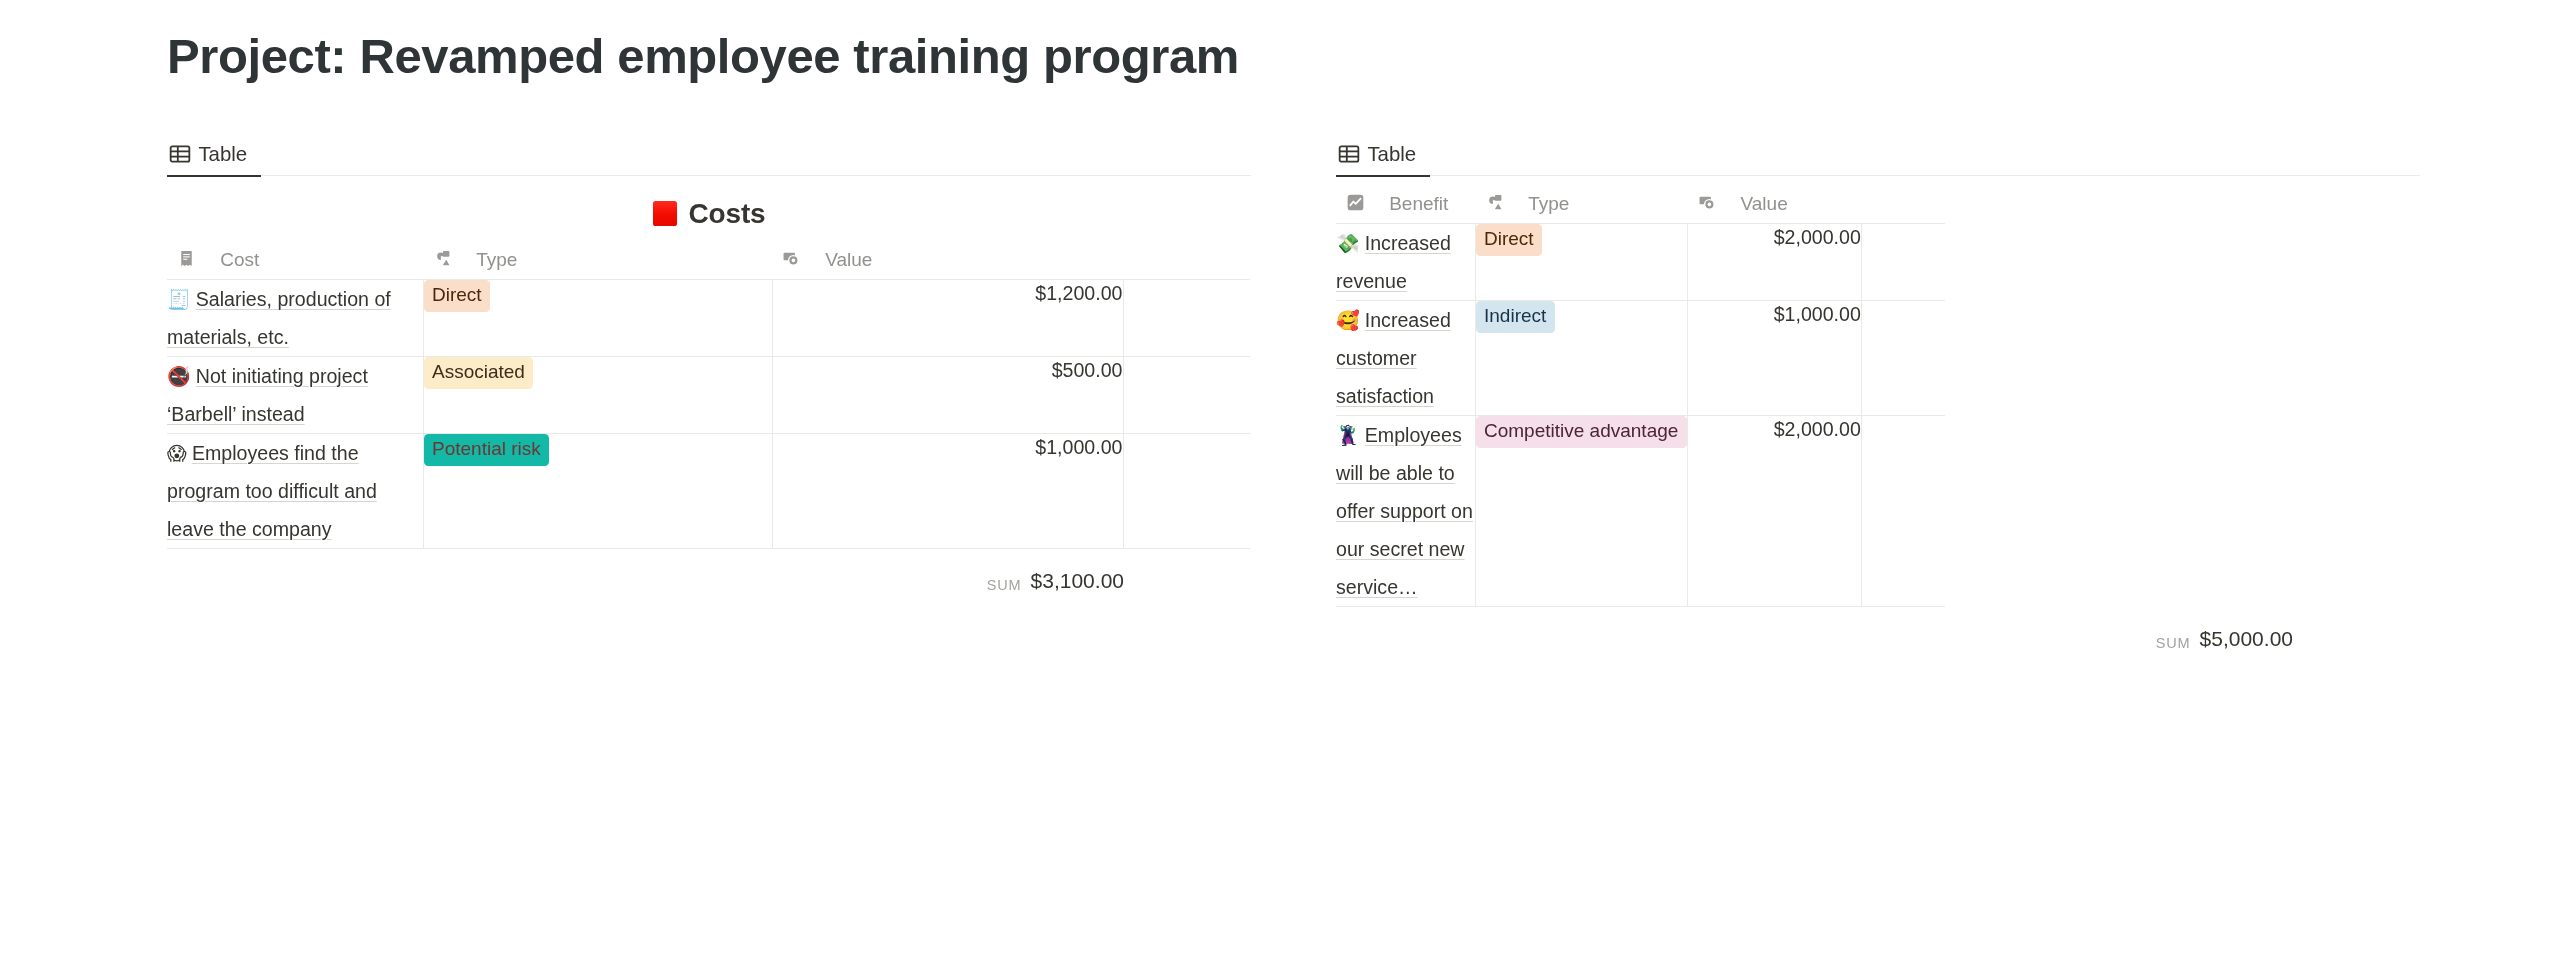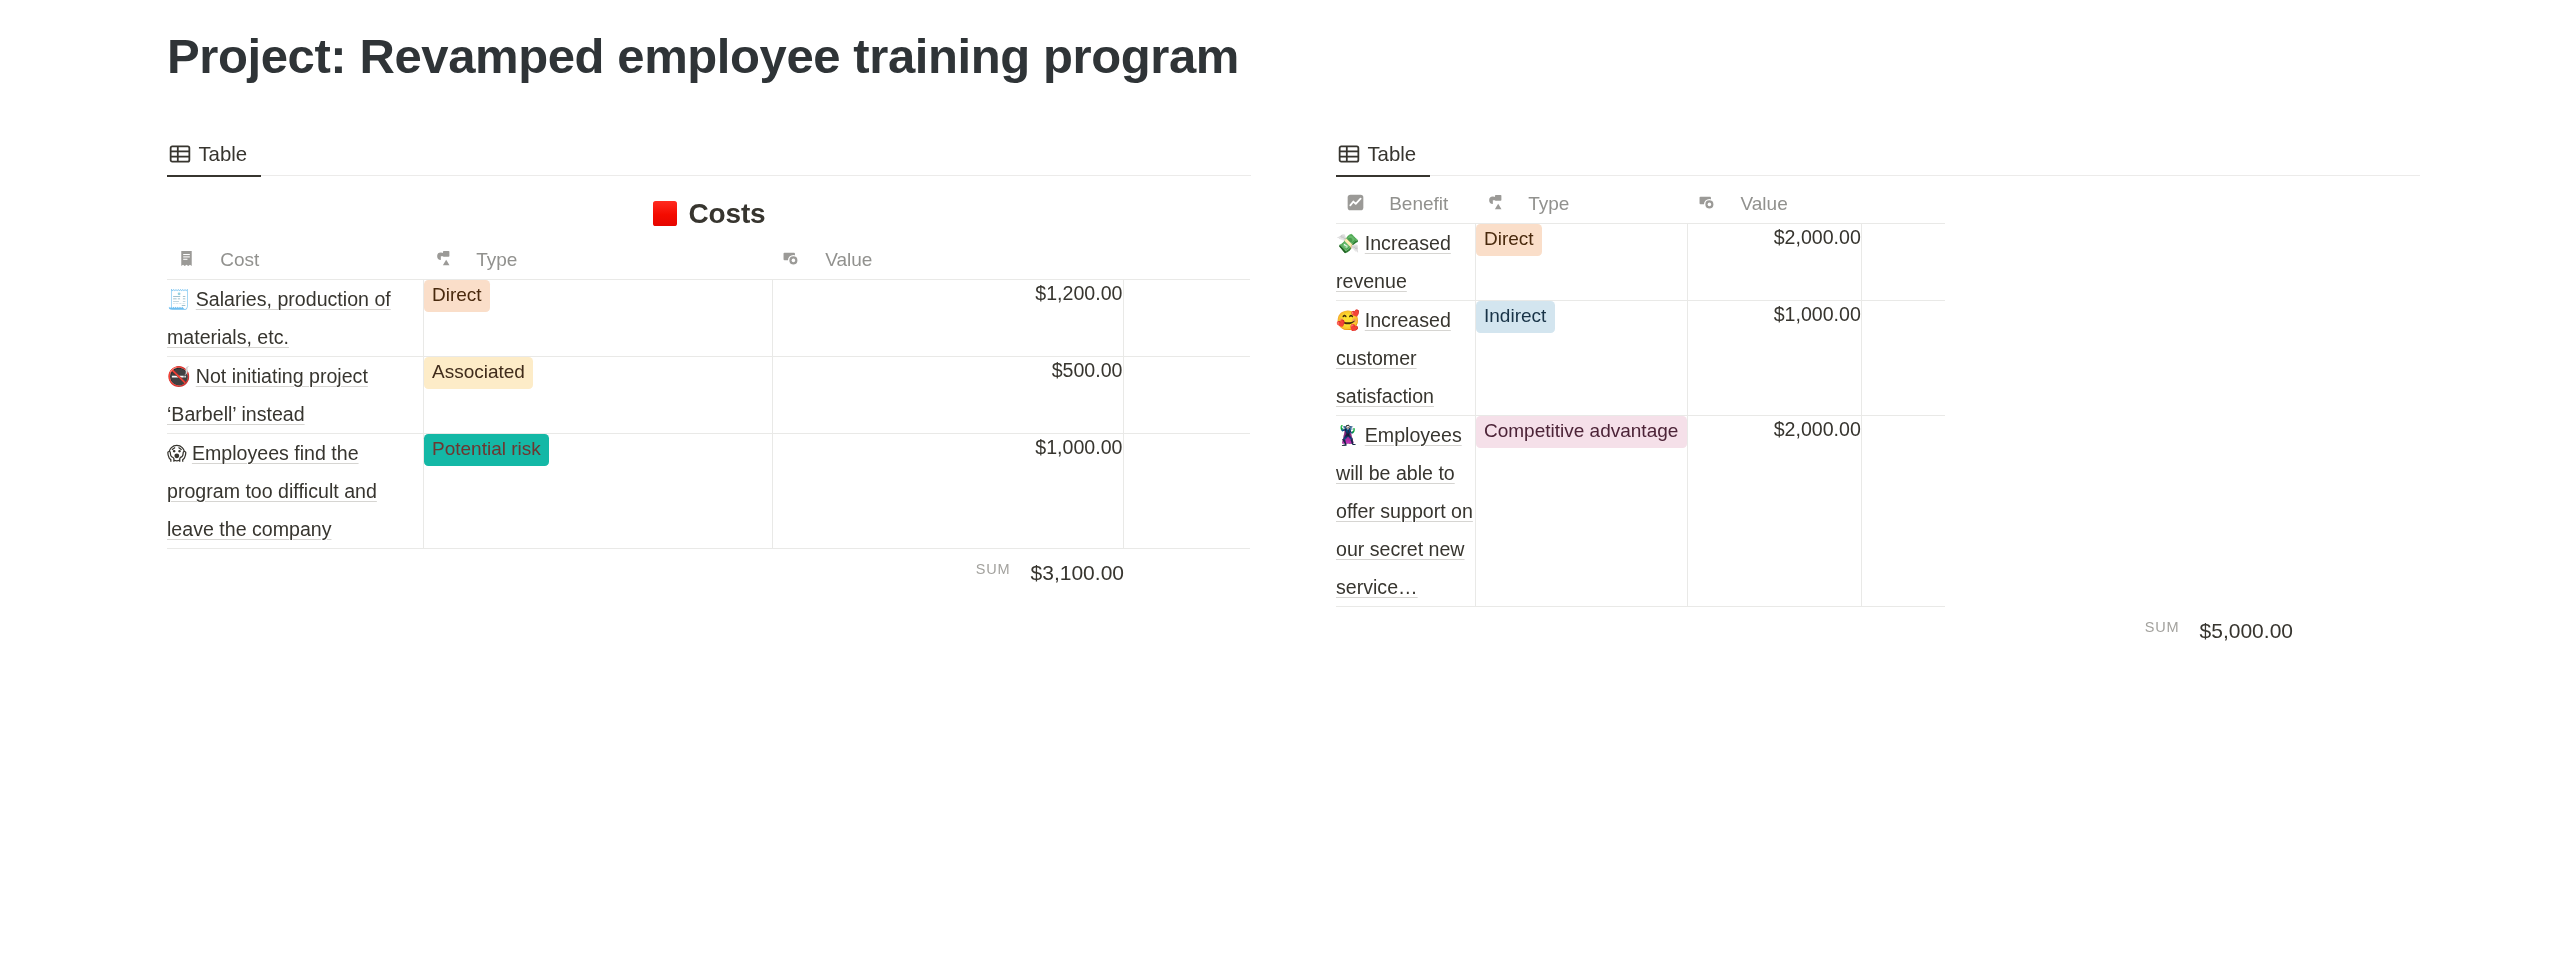--- a/index.html
+++ b/index.html
@@ -163,23 +163,23 @@
     font-size: 19.6px;
     line-height: 27px;
     color: #37352f;
     white-space: nowrap;
     margin-left: 20px;
   }
 
   
   .sumrow {
     display: flex;
-    align-items: flex-start;
+    align-items: flex-end;
     justify-content: flex-end;
-    gap: 20px;
+    gap: 9px;
     height: 44px;
     padding-top: 12px;
   }
   .sum-label {
     font-size: 14.5px;
     letter-spacing: 0.9px;
     color: #a3a29e;
     text-transform: uppercase;
   }
   .sum-value {

